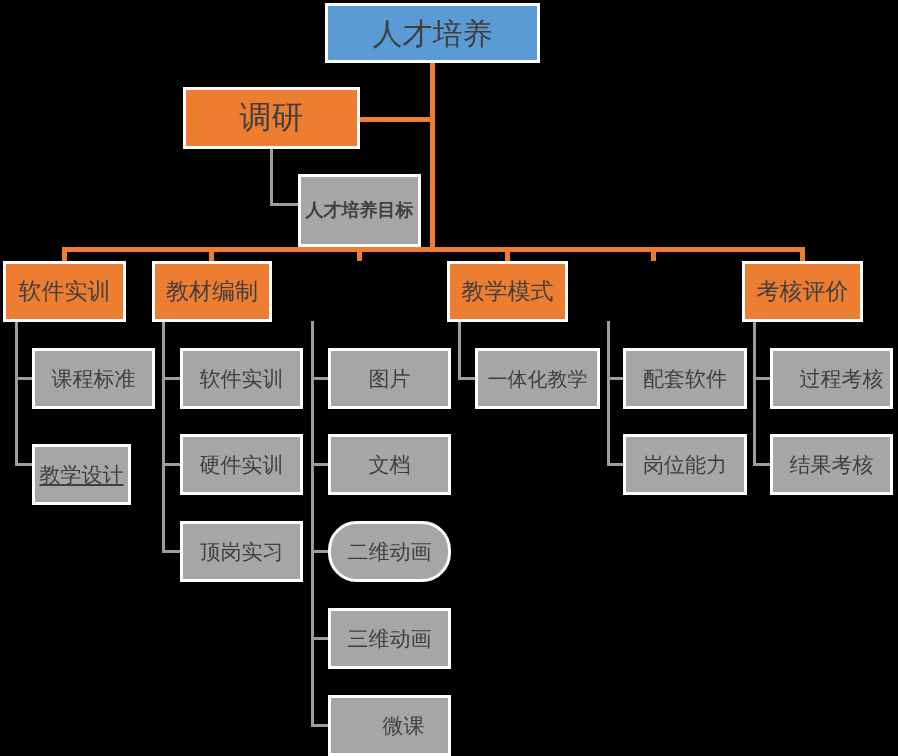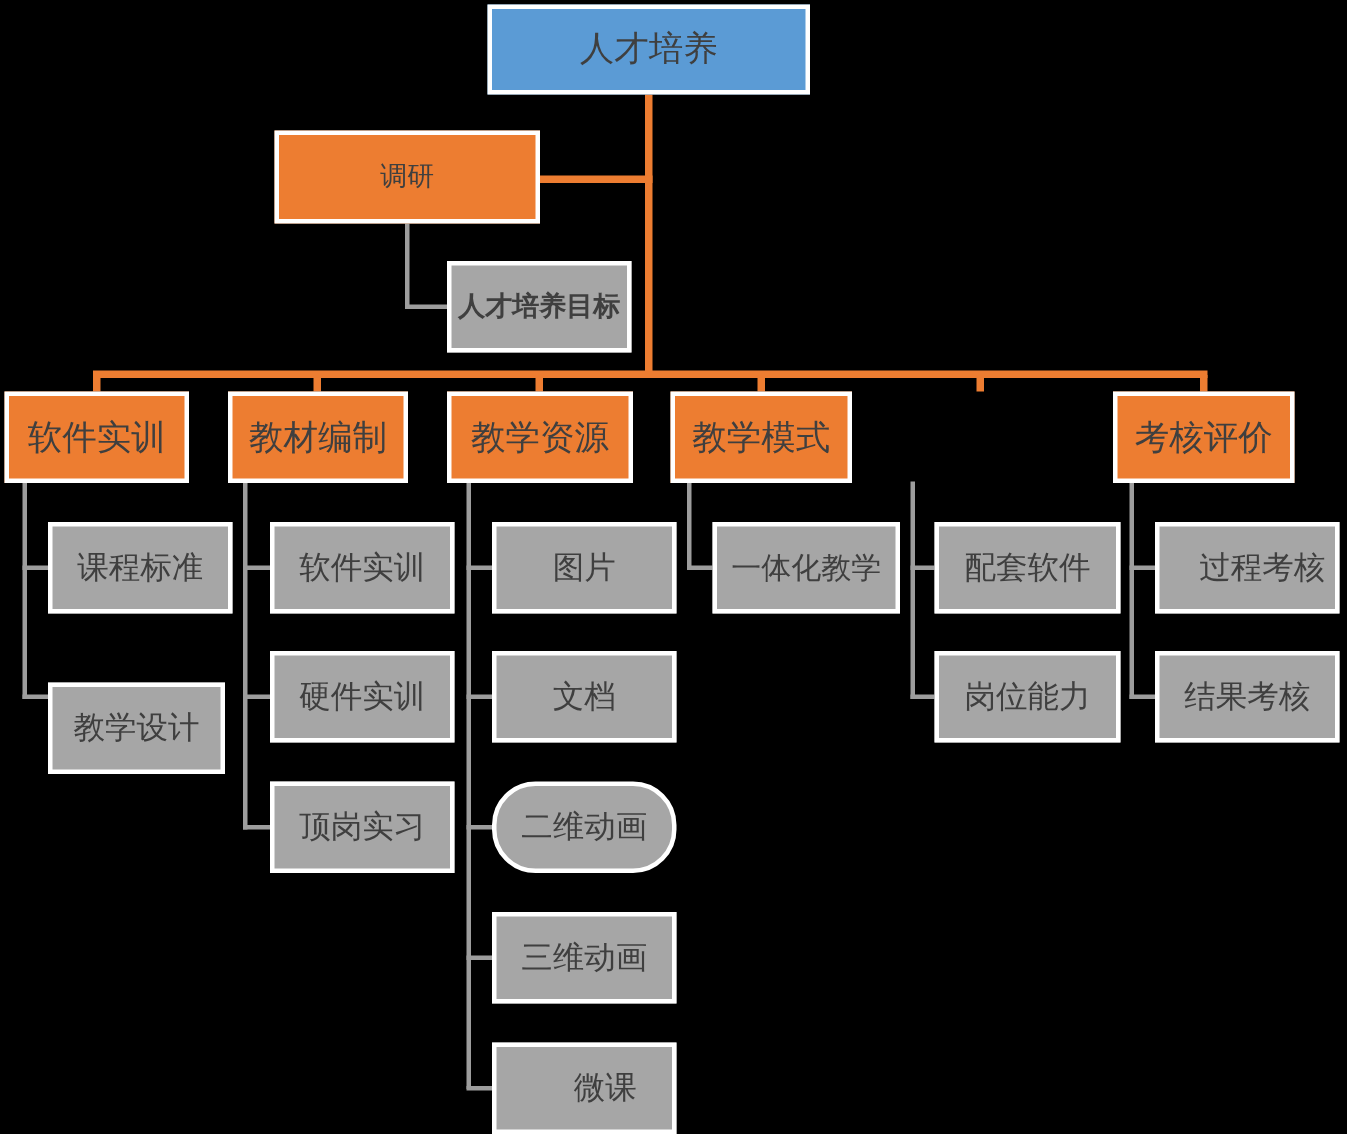--- a/index.html
+++ b/index.html
@@ -19,24 +19,24 @@
     box-sizing: border-box;
     border: 3px solid #FFFFFF;
     display: flex;
     align-items: center;
     justify-content: center;
     color: #3F3F3F;
     text-align: center;
     line-height: 1.1;
     white-space: nowrap;
   }
-  .node.root   { background: #5B9BD5; font-size: 23px; }
+  .node.root   { background: #5B9BD5; font-size: 30px; }
   .node.branch { background: #ED7D31; font-size: 23px; }
   .node.leaf   { background: #A6A6A6; font-size: 21px; }
-  .node.research { background: #ED7D31; font-size: 18px; }
+  .node.research { background: #ED7D31; font-size: 32px; }
   .node.target { background: #A6A6A6; font-size: 18px; font-weight: bold; }
   .node.small  { font-size: 20px; }
   .line { position: absolute; }
   .line.orange { background: #ED7D31; }
   .line.gray   { background: #9D9D9D; }
 </style>
 </head>
 <body>
 
 <div id="canvas">
@@ -78,44 +78,41 @@
   <div class="line gray" style="left:753px; top:463px; width:17px; height:3px;"></div>
 
   <div class="node root" style="left:325px; top:3px; width:215px; height:60px;">
     <span>人才培养</span>
   </div>
 
   <div class="node research" style="left:183px; top:87px; width:177px; height:62px;">
     <span>调研</span>
   </div>
 
-  <div class="node target" style="left:298px; top:174px; width:123px; height:61px;">
+  <div class="node target" style="left:298px; top:174px; width:123px; height:73px;">
     <span>人才培养目标</span>
   </div>
 
   <div class="node branch" style="left:3px; top:261px; width:123px; height:61px;">
     <span>软件实训</span>
   </div>
   <div class="node branch" style="left:152px; top:261px; width:120px; height:61px;">
     <span>教材编制</span>
-  </div>
-  <div class="node branch" style="left:298px; top:261px; width:124px; height:61px;">
-    <span>教学资源</span>
   </div>
   <div class="node branch" style="left:447px; top:261px; width:121px; height:61px;">
     <span>教学模式</span>
   </div>
   <div class="node branch" style="left:742px; top:261px; width:121px; height:61px;">
     <span>考核评价</span>
   </div>
 
   <div class="node leaf" style="left:32px; top:348px; width:123px; height:61px;">
     <span>课程标准</span>
   </div>
-  <div class="node leaf" style="left:32px; top:455px; width:118px; height:61px;">
+  <div class="node leaf" style="left:32px; top:444px; width:99px; height:61px;text-decoration:underline;">
     <span>教学设计</span>
   </div>
 
   <div class="node leaf" style="left:180px; top:348px; width:123px; height:61px;">
     <span>软件实训</span>
   </div>
   <div class="node leaf" style="left:180px; top:434px; width:123px; height:61px;">
     <span>硬件实训</span>
   </div>
   <div class="node leaf" style="left:180px; top:521px; width:123px; height:61px;">

